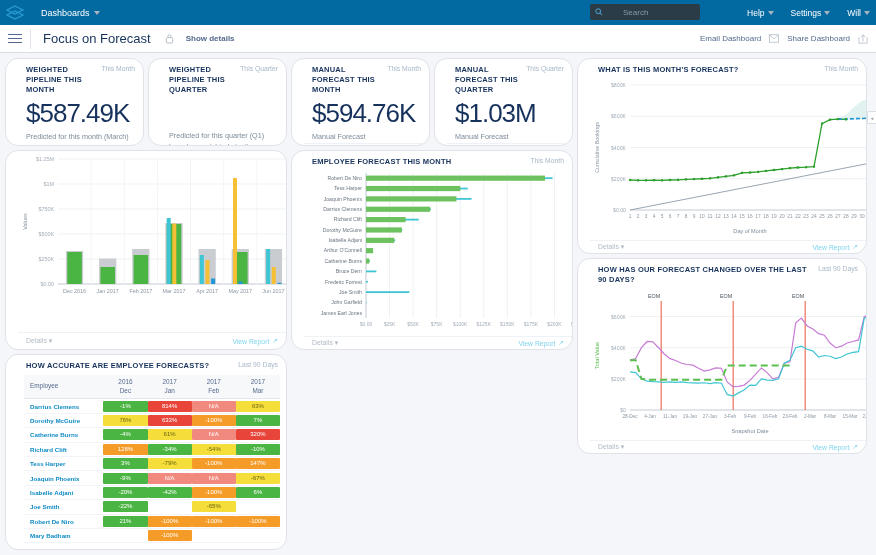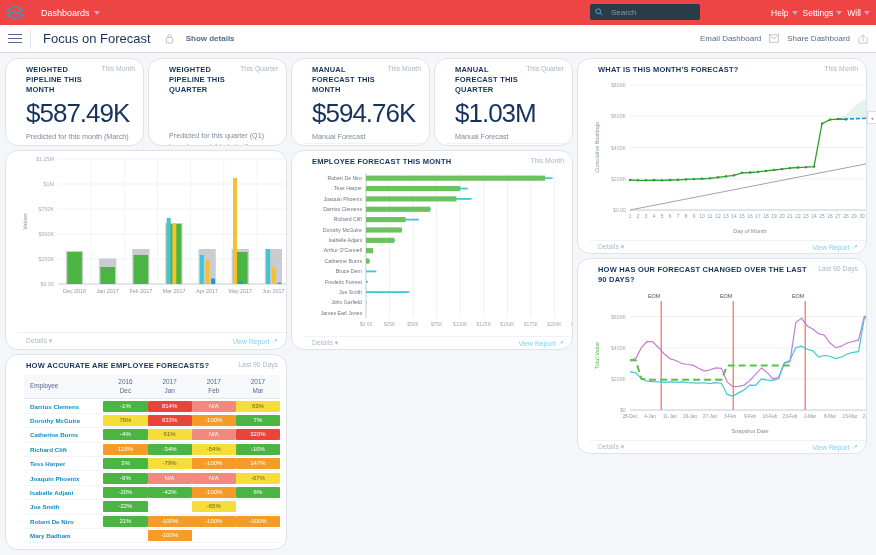--- a/index.html
+++ b/index.html
@@ -5,38 +5,38 @@
   * { box-sizing: border-box; margin: 0; padding: 0; }
   html, body {
     width: 876px; height: 555px;
     font-family: "Liberation Sans", sans-serif;
     background: #f4f6f9;
     overflow: hidden;
   }
 
   
   .topnav {
-    height: 25px; background: #ef4444; display: flex; align-items: center;
+    height: 25px; background: #0369a1; display: flex; align-items: center;
     position: relative;
   }
   .logo-box { width: 30px; height: 25px; display: flex; align-items: center; justify-content: center; }
   .logo-box svg { display:block; }
   .nav-app {
     color: #fff; font-size: 9px; margin-left: 6px; display: flex; align-items: center; gap: 4px;
     padding: 3px 5px;
   }
   .caret { border-left: 3px solid transparent; border-right: 3px solid transparent;
            border-top: 4px solid #aab7c0; display: inline-block; }
   .nav-search {
     position: absolute; left: 590px; top: 4px; width: 110px; height: 16px;
     background: #2b3c49; border-radius: 2px; display: flex; align-items: center;
-    padding: 0 5px; gap: 8px;
+    padding: 0 5px; gap: 20px;
   }
   .nav-search span.ph { color: #8a99a5; font-size: 8px; }
-  .nav-right { position: absolute; right: 6px; top: 0; height: 25px; display: flex; align-items: center; gap: 5px; }
+  .nav-right { position: absolute; right: 6px; top: 0; height: 25px; display: flex; align-items: center; gap: 17px; }
   .nav-right .item { color: #fff; font-size: 8.5px; display: flex; align-items: center; gap: 3px; }
 
   
   .subhead {
     height: 28px; background: #fff; border-bottom: 1px solid #d8dde6;
     display: flex; align-items: center; position: relative;
   }
   .hamburger { width: 30px; display: flex; flex-direction: column; gap: 2.5px; align-items: center; justify-content: center; }
   .hamburger i { display: block; width: 14px; height: 1.5px; background: #54698d; }
   .divider-v { width: 1px; height: 20px; background: #e0e5ee; }

